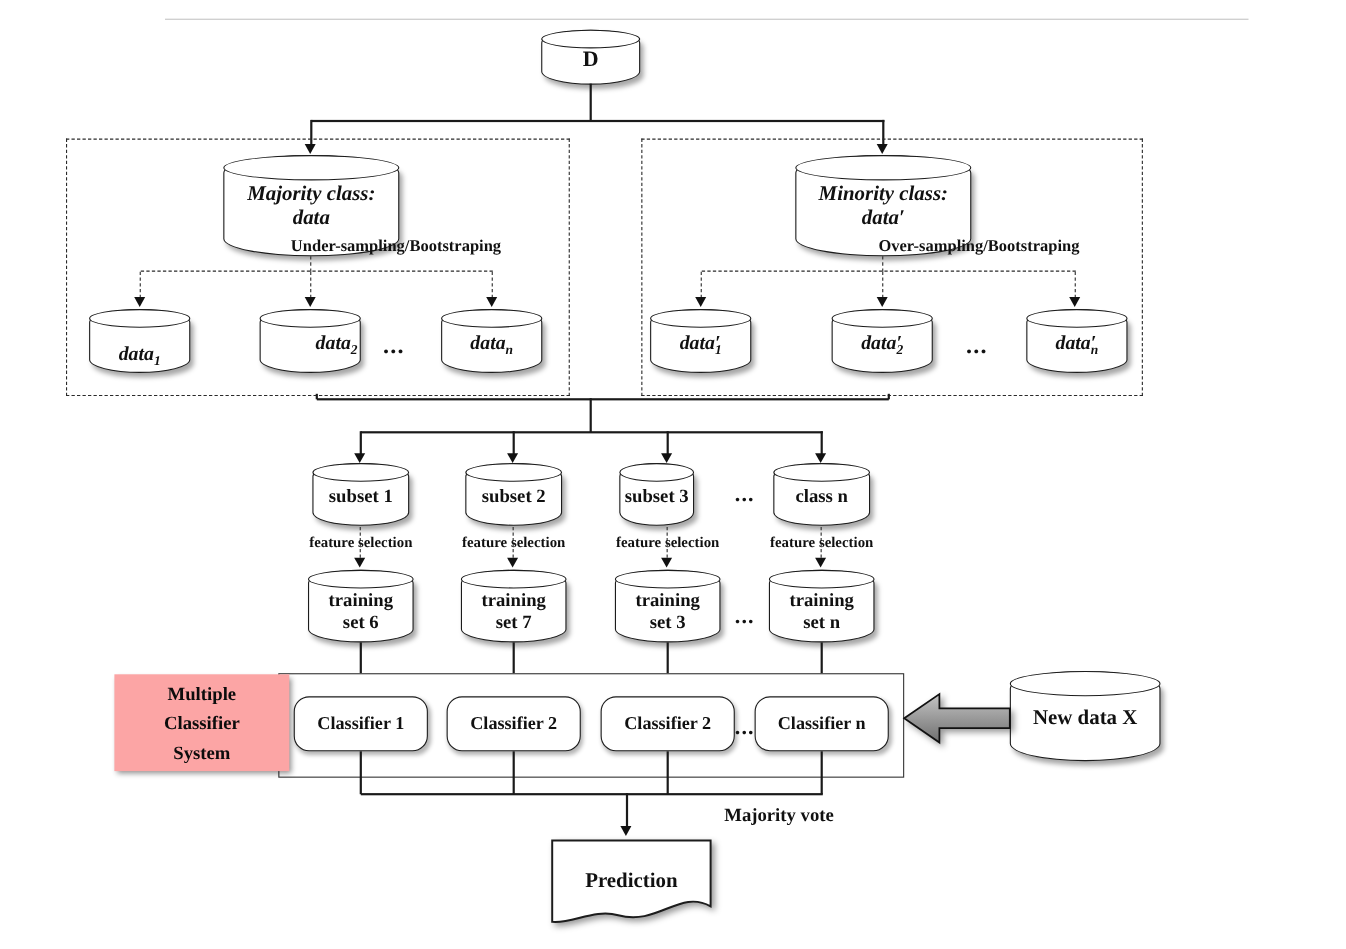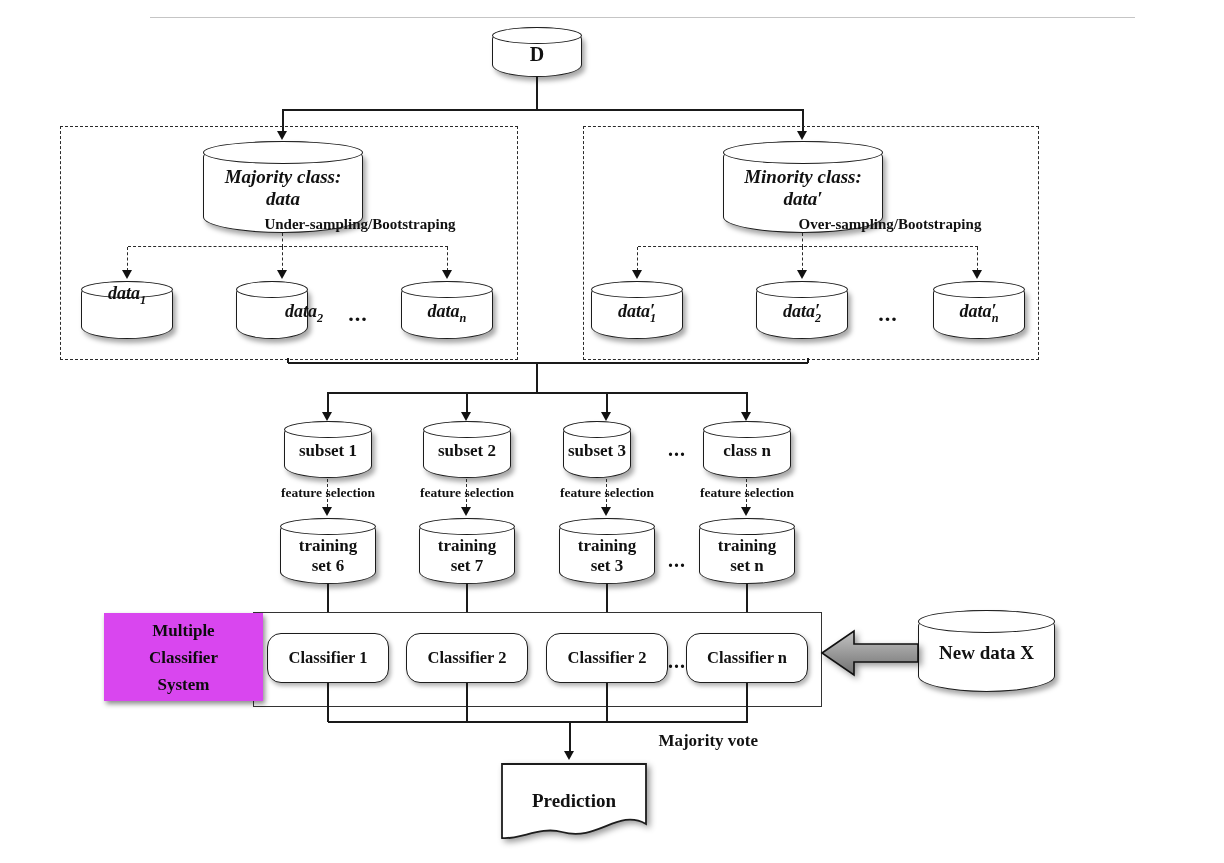--- a/index.html
+++ b/index.html
@@ -27,21 +27,21 @@
   .it{font-style:italic;font-weight:600;}
   .bold{font-weight:bold;}
   .dots{position:absolute;font-weight:bold;font-size:20px;text-align:center;letter-spacing:1px;}
   .fsel{position:absolute;font-weight:bold;font-size:13.5px;text-align:center;z-index:3;}
   .samp{position:absolute;font-weight:bold;font-size:15px;text-align:center;z-index:3;}
   
   .clfbox{position:absolute;box-sizing:border-box;width:122px;height:50px;background:#fff;
        border:1.7px solid #1c1c1c;border-radius:14px;text-align:center;font-weight:bold;
        font-size:16.5px;line-height:48px;box-shadow:2px 3px 4px rgba(0,0,0,.3);}
   .mcsframe{position:absolute;box-sizing:border-box;border:1.7px solid #333;background:#fff;}
-  .mcslabel{position:absolute;box-sizing:border-box;background:#d946ef;text-align:center;
+  .mcslabel{position:absolute;box-sizing:border-box;background:#fca5a5;text-align:center;
        font-weight:bold;font-size:17px;line-height:27px;padding-top:4px;color:#0c0c0c;
        box-shadow:2px 3px 5px rgba(0,0,0,.45);z-index:4;}
   .shadowed{filter:drop-shadow(3px 3px 3px rgba(0,0,0,.4));}
   sub{font-size:0.68em;}
   .prime{font-style:italic;font-weight:bold;}
   .faintline{position:absolute;background:rgba(90,90,90,.35);}
   .doclabel{position:absolute;text-align:center;font-weight:bold;font-size:19px;z-index:5;}
 </style>
 </head>
 <body>
@@ -80,23 +80,23 @@
   <div class="dv" style="left:282px;top:233px;height:14px;"></div>
   <div class="dh" style="left:128px;top:246px;width:320px;"></div>
   <div class="dv" style="left:127px;top:247px;height:24px;"></div>
   <div class="arr" style="left:122px;top:270px;"></div>
   <div class="dv" style="left:282px;top:247px;height:24px;"></div>
   <div class="arr" style="left:277px;top:270px;"></div>
   <div class="dv" style="left:447px;top:247px;height:24px;"></div>
   <div class="arr" style="left:442px;top:270px;"></div>
 
   <div class="cyl" style="left:81px;top:281px;width:92px;height:58px;">
-    <span class="lbl" style="margin-top:1px;font-size:18px;"><i class="bold">data</i><span class="prime"></span><sub class="bold" style="font-style:italic;">1</sub></span>
-  </div>
-  <div class="cyl" style="left:236px;top:281px;width:72px;height:58px;padding-left:48px;">
+    <span class="lbl" style="margin-top:29px;font-size:18px;"><i class="bold">data</i><span class="prime"></span><sub class="bold" style="font-style:italic;">1</sub></span>
+  </div>
+  <div class="cyl" style="left:236px;top:281px;width:92px;height:58px;padding-left:48px;">
     <span class="lbl" style="margin-top:19px;font-size:18px;"><i class="bold">data</i><span class="prime"></span><sub class="bold" style="font-style:italic;">2</sub></span>
   </div>
   <div class="dots" style="left:336px;top:301px;width:44px;font-size:22px;">...</div>
   <div class="cyl" style="left:401px;top:281px;width:92px;height:58px;">
     <span class="lbl" style="margin-top:19px;font-size:18px;"><i class="bold">data</i><span class="prime"></span><sub class="bold" style="font-style:italic;">n</sub></span>
   </div>
 
   <div class="dv" style="left:802px;top:233px;height:14px;"></div>
   <div class="dh" style="left:638px;top:246px;width:340px;"></div>
   <div class="dv" style="left:637px;top:247px;height:24px;"></div>

